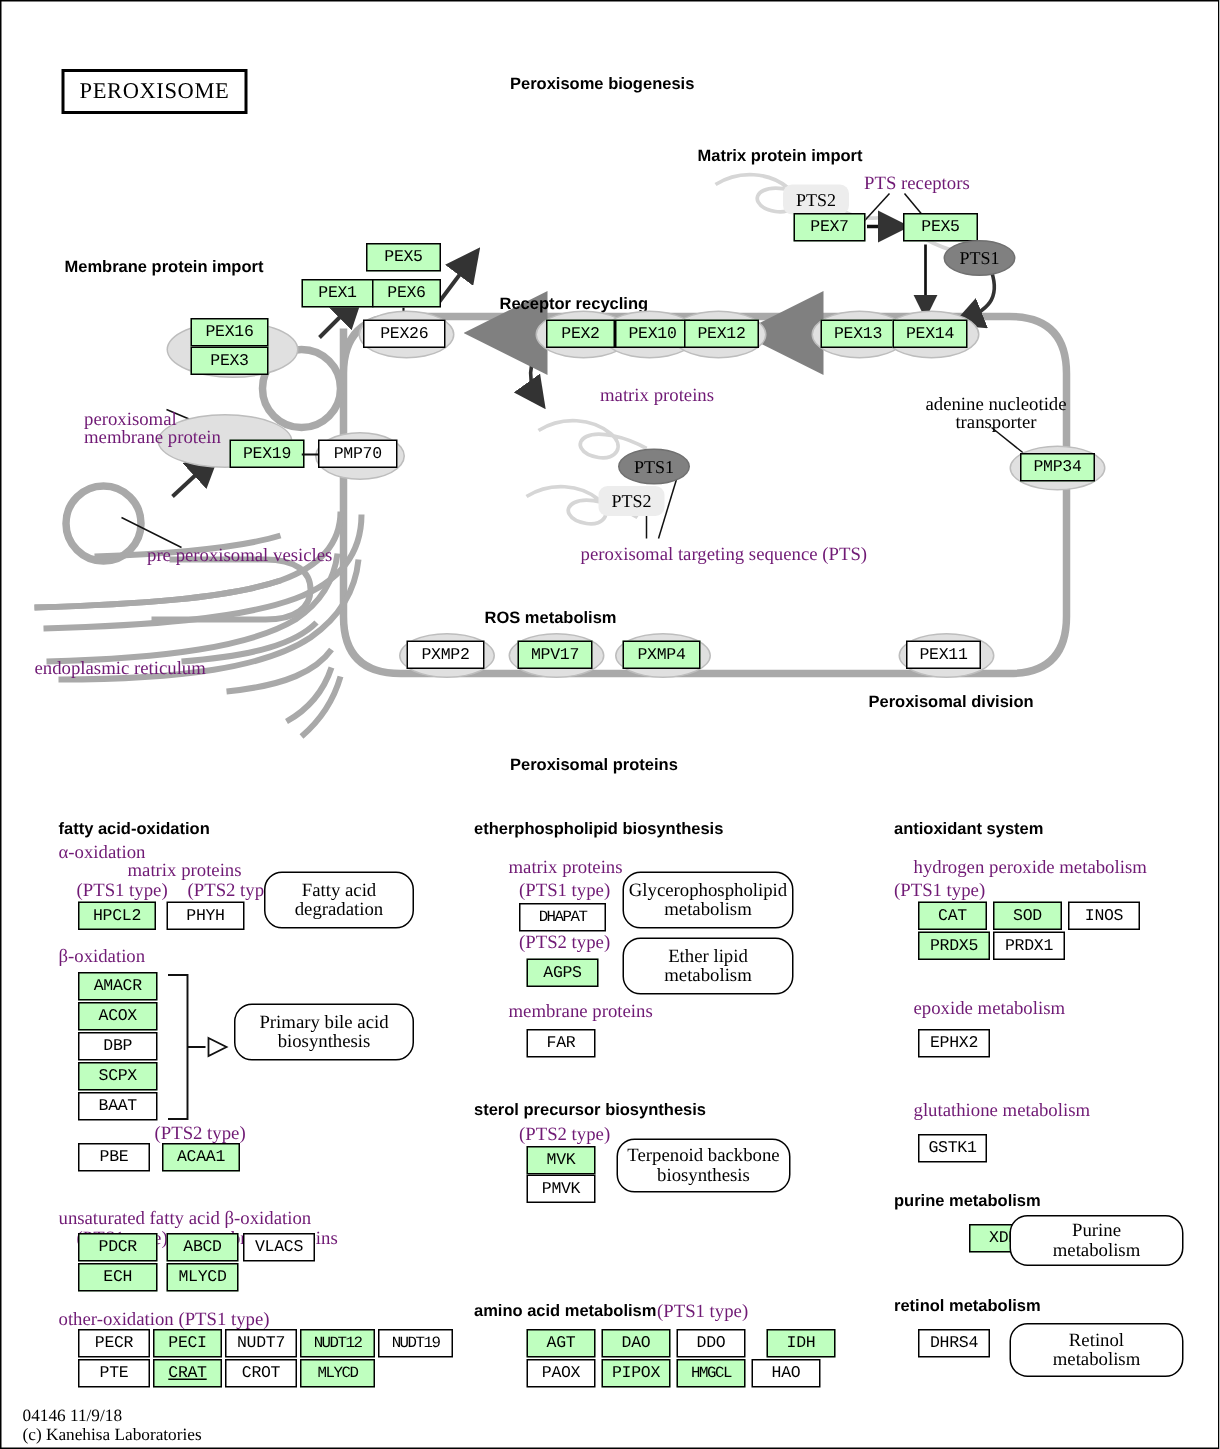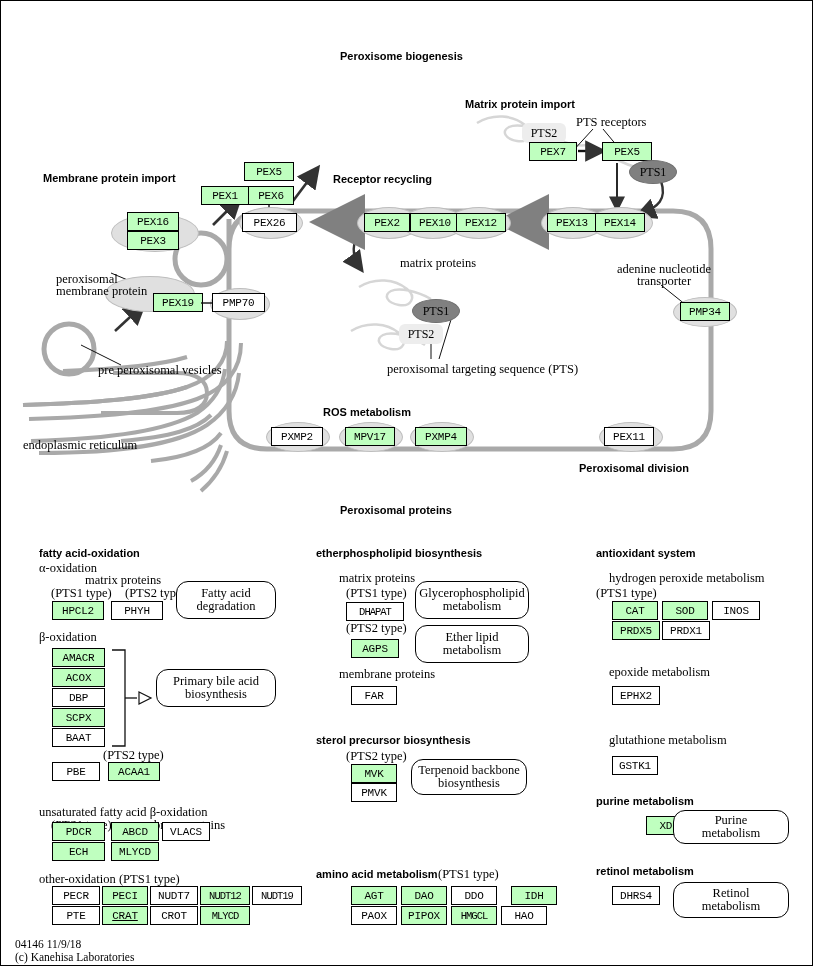--- a/index.html
+++ b/index.html
@@ -18,21 +18,21 @@
     left:40px;top:45px;width:120px;height:26px;
     border:2px solid #000;background:#fff;
     display:flex;align-items:center;justify-content:center;
     font-size:15px;letter-spacing:.4px;
   }
   
   .hdr-bold{
     font-family:"Liberation Sans", sans-serif;
     font-weight:bold;font-size:11px;color:#000;white-space:nowrap;
   }
-  .lbl{font-size:12.5px;color:#000000;white-space:nowrap;line-height:1.12;}
+  .lbl{font-size:12.5px;color:#701a75;white-space:nowrap;line-height:1.12;}
   .lbl-c{font-size:12.5px;color:#000;text-align:center;line-height:1.12;}
   
   .gbox{
     box-sizing:border-box;
     border:1px solid #000;
     height:19px;
     display:flex;align-items:center;justify-content:center;
     font-family:"Liberation Mono", monospace;
     font-size:11px;
     color:#000;
@@ -61,20 +61,23 @@
     display:flex;align-items:center;justify-content:center;
     font-size:12px;color:#000;}
   svg{display:block;}
   .footer{font-size:11.5px;line-height:1.22;color:#000;}
 </style>
 </head>
 <body>
 
 <div id="canvas">
 
+  <div class="abs" id="title-box">
+    <span>PEROXISOME</span>
+  </div>
 
   <div class="abs hdr-bold" style="left:339px;top:49px;">Peroxisome biogenesis</div>
 
   <svg class="abs" style="left:0;top:0;" width="813" height="500">
     <defs>
       <marker id="arrB" markerWidth="9" markerHeight="9" refX="7" refY="4.5" orient="auto">
         <path d="M0,0 L9,4.5 L0,9 z" fill="#333"></path>
       </marker>
       <marker id="arrG" markerWidth="8" markerHeight="8" refX="6" refY="4" orient="auto">
         <path d="M0,0 L8,4 L0,8 z" fill="#808080"></path>
@@ -159,21 +162,21 @@
 
   <div class="abs gbox green" style="left:243px;top:161px;width:50px;">PEX5</div>
   <div class="abs gbox green" style="left:200px;top:185px;width:48px;">PEX1</div>
   <div class="abs gbox green" style="left:247px;top:185px;width:46px;">PEX6</div>
   <svg class="abs" style="left:266px;top:204px;" width="4" height="10">
     <line x1="2" y1="0" x2="2" y2="10" stroke="#111" stroke-width="1.4"></line>
   </svg>
   <div class="abs blob" style="left:238px;top:206px;width:62px;height:30px;"></div>
   <div class="abs gbox" style="left:241px;top:212px;width:55px;">PEX26</div>
 
-  <div class="abs hdr-bold" style="left:332px;top:172px;">Receptor recycling</div>
+  <div class="abs hdr-bold" style="left:332px;top:196px;">Receptor recycling</div>
 
   <div class="abs blob" style="left:356px;top:206px;width:62px;height:30px;"></div>
   <div class="abs blob" style="left:400px;top:206px;width:62px;height:30px;"></div>
   <div class="abs blob" style="left:446px;top:206px;width:62px;height:30px;"></div>
   <div class="abs gbox green" style="left:363px;top:212px;width:46px;">PEX2</div>
   <div class="abs gbox green" style="left:409px;top:212px;width:50px;">PEX10</div>
   <div class="abs gbox green" style="left:455px;top:212px;width:50px;">PEX12</div>
 
   <div class="abs lbl" style="left:399px;top:255px;">matrix proteins</div>
 

